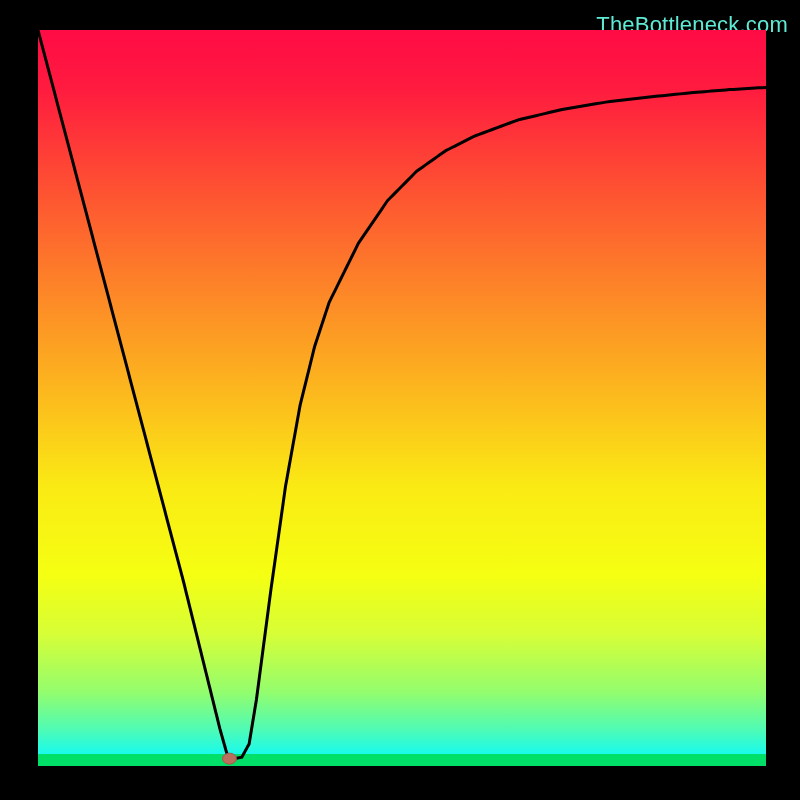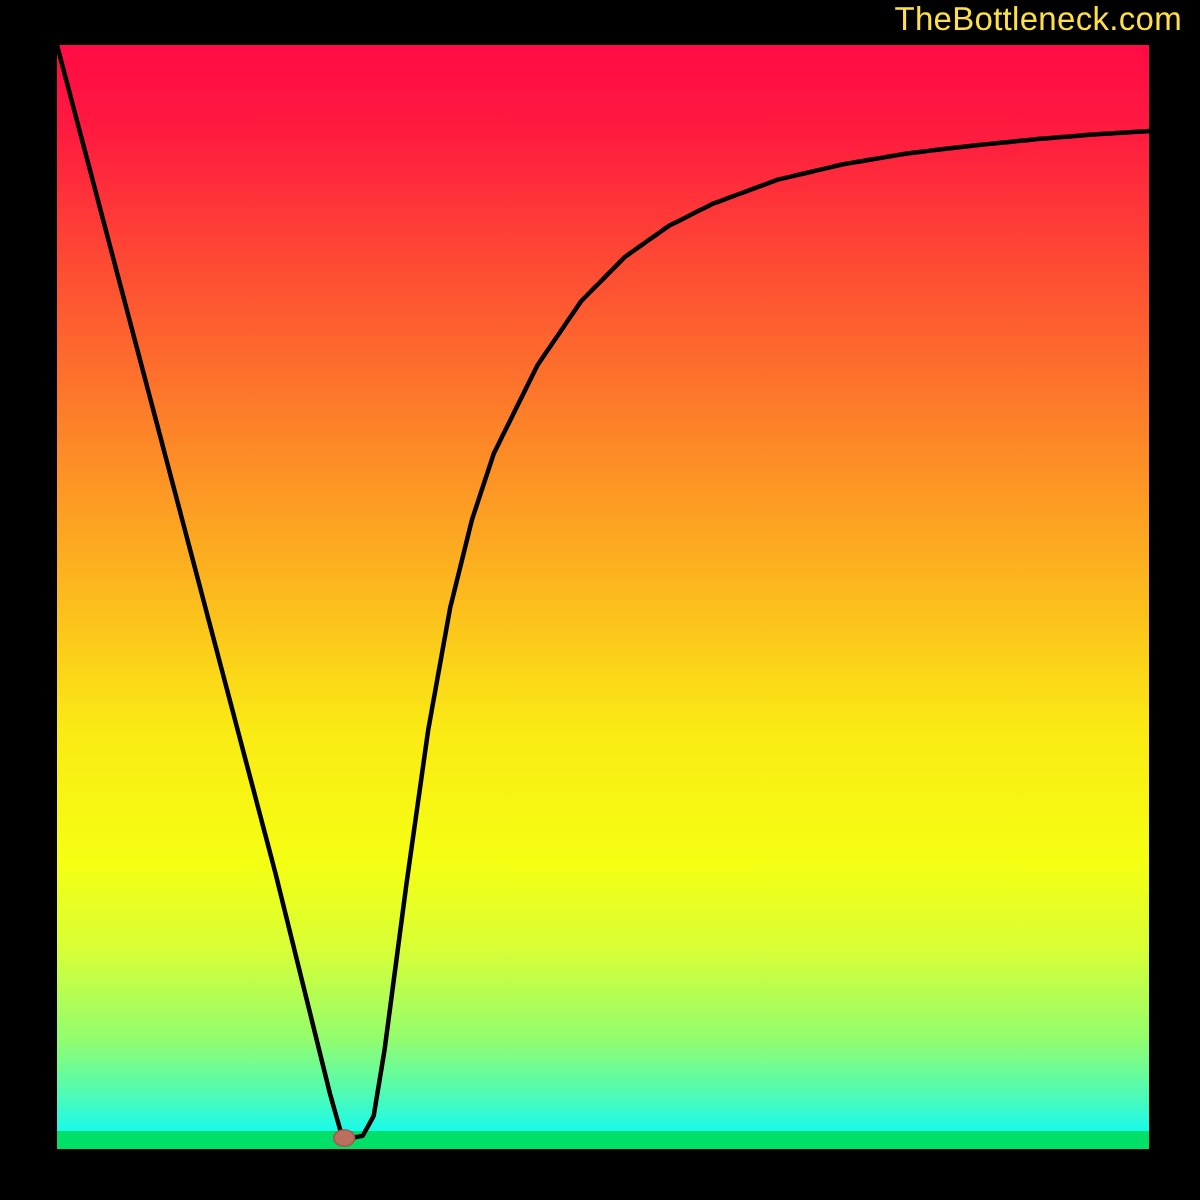--- a/index.html
+++ b/index.html
@@ -11,25 +11,25 @@
     overflow: hidden;
   }
   .frame {
     position: relative;
     width: 800px;
     height: 800px;
     background: #000;
   }
   .attribution {
     position: absolute;
-    top: 0;
+    top: 12px;
     right: 12px;
     font-family: Arial, sans-serif;
     font-size: 22px;
-    color: #fde047;
+    color: #5eead4;
     font-weight: 500;
     letter-spacing: 0.2px;
   }
   svg.plot {
     position: absolute;
     left: 38px;
     top: 30px;
     width: 728px;
     height: 736px;
     display: block;

